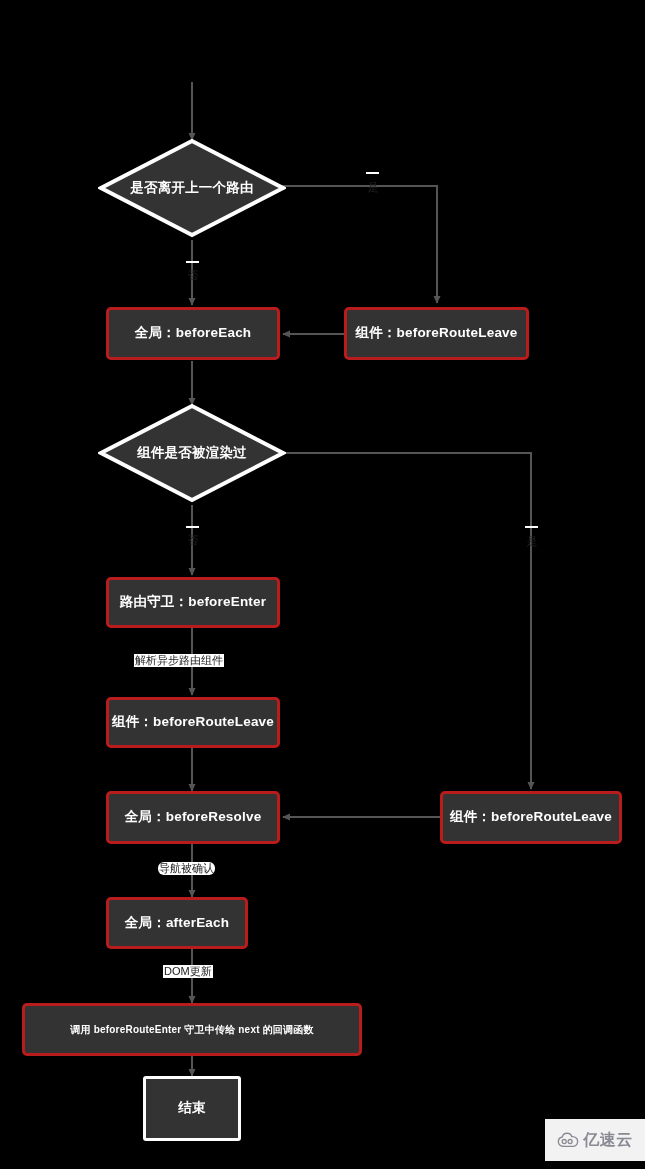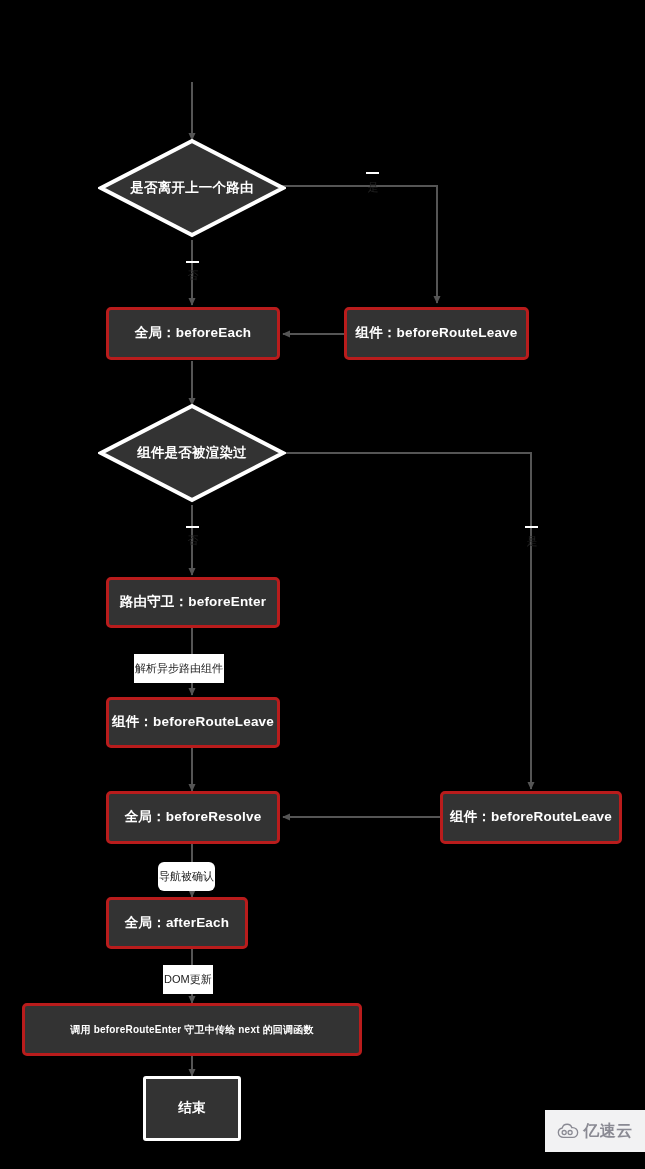--- a/index.html
+++ b/index.html
@@ -74,34 +74,34 @@
     font-weight: bold;
     white-space: nowrap;
   }
   .edge-label {
     position: absolute;
     background: #ffffff;
     color: #222222;
     font-size: 11px;
     font-weight: normal;
     line-height: 13px;
-    padding: 8px 1px;
+    padding: 0px 1px;
     white-space: nowrap;
     z-index: 5;
     text-align: center;
   }
   .edge-label.vert {
     writing-mode: vertical-rl;
     text-orientation: upright;
     padding: 1px 0px;
   }
   .watermark {
     position: absolute;
     right: 0;
-    bottom: 17px;
+    bottom: 8px;
     width: 100px;
     height: 42px;
     background: #f2f2f3;
     display: flex;
     align-items: center;
     justify-content: center;
     gap: 4px;
   }
   .watermark .wm-text {
     color: #8a8a93;

